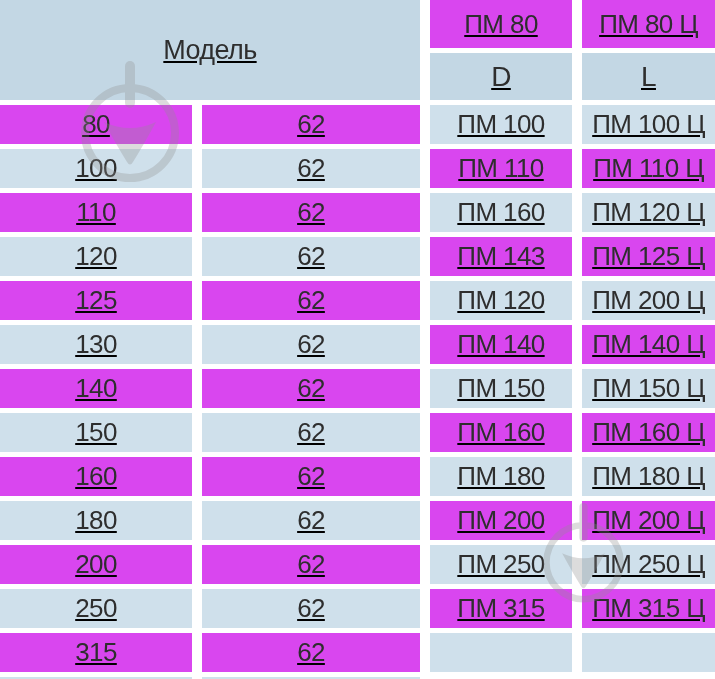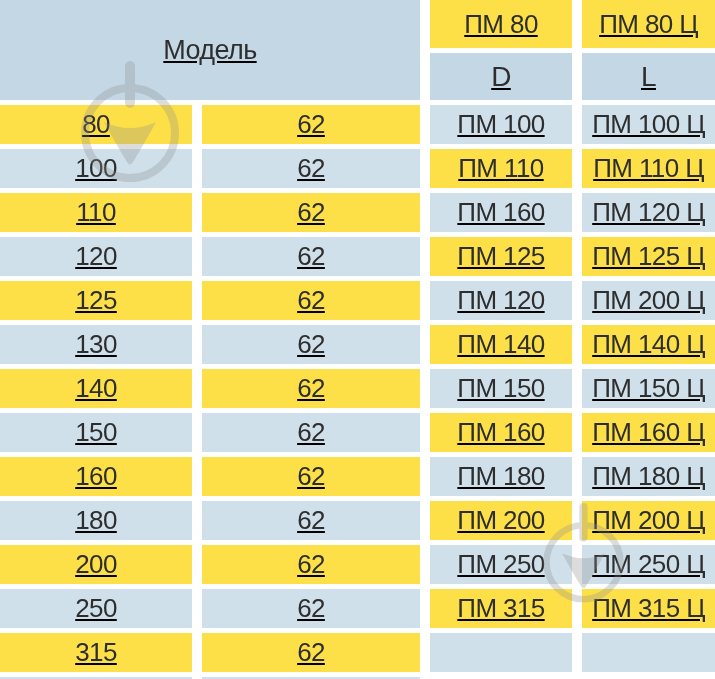--- a/index.html
+++ b/index.html
@@ -12,21 +12,21 @@
     display:grid;width:715px;height:679px;
     grid-template-columns:192px 218px 142px 133px;
     grid-template-rows:48px 47px repeat(13,39px) 2px;
     column-gap:10px;row-gap:5px;background:#ffffff;
   }
   .cell{
     display:flex;align-items:center;justify-content:center;
     color:#2e2e2e;font-size:26px;letter-spacing:-0.6px;white-space:nowrap;
   }
   .hdr{background:#c3d7e4;font-size:27px;}
-  .light{background:#fde047;}
+  .light{background:#d946ef;}
   .blue{background:#cfe0eb;text-align:center;}
   .model-hdr{grid-column:1/3;grid-row:1/3;}
   .dims-hdr{grid-column:3/5;grid-row:1/2;}
   .d-hdr{grid-column:3/4;grid-row:2/3;font-size:28px;}
   .l-hdr{grid-column:4/5;grid-row:2/3;font-size:28px;}
   .row{display:contents;}
   .wm{position:absolute;pointer-events:none;}
   .wm1{left:70px;top:61px;width:120px;height:130px;}
   .wm2{left:534px;top:503px;width:99px;height:107px;}
 </style>
@@ -59,21 +59,21 @@
       <div class="cell light">110</div>
       <div class="cell light">62</div>
     </div>
     <div class="row">
       <div class="cell blue">ПМ 160</div>
       <div class="cell blue">ПМ 120 Ц</div>
       <div class="cell blue">120</div>
       <div class="cell blue">62</div>
     </div>
     <div class="row">
-      <div class="cell light">ПМ 125</div>
+      <div class="cell light">ПМ 143</div>
       <div class="cell light">ПМ 125 Ц</div>
       <div class="cell light">125</div>
       <div class="cell light">62</div>
     </div>
     <div class="row">
       <div class="cell blue">ПМ 120</div>
       <div class="cell blue">ПМ 200 Ц</div>
       <div class="cell blue">130</div>
       <div class="cell blue">62</div>
     </div>

